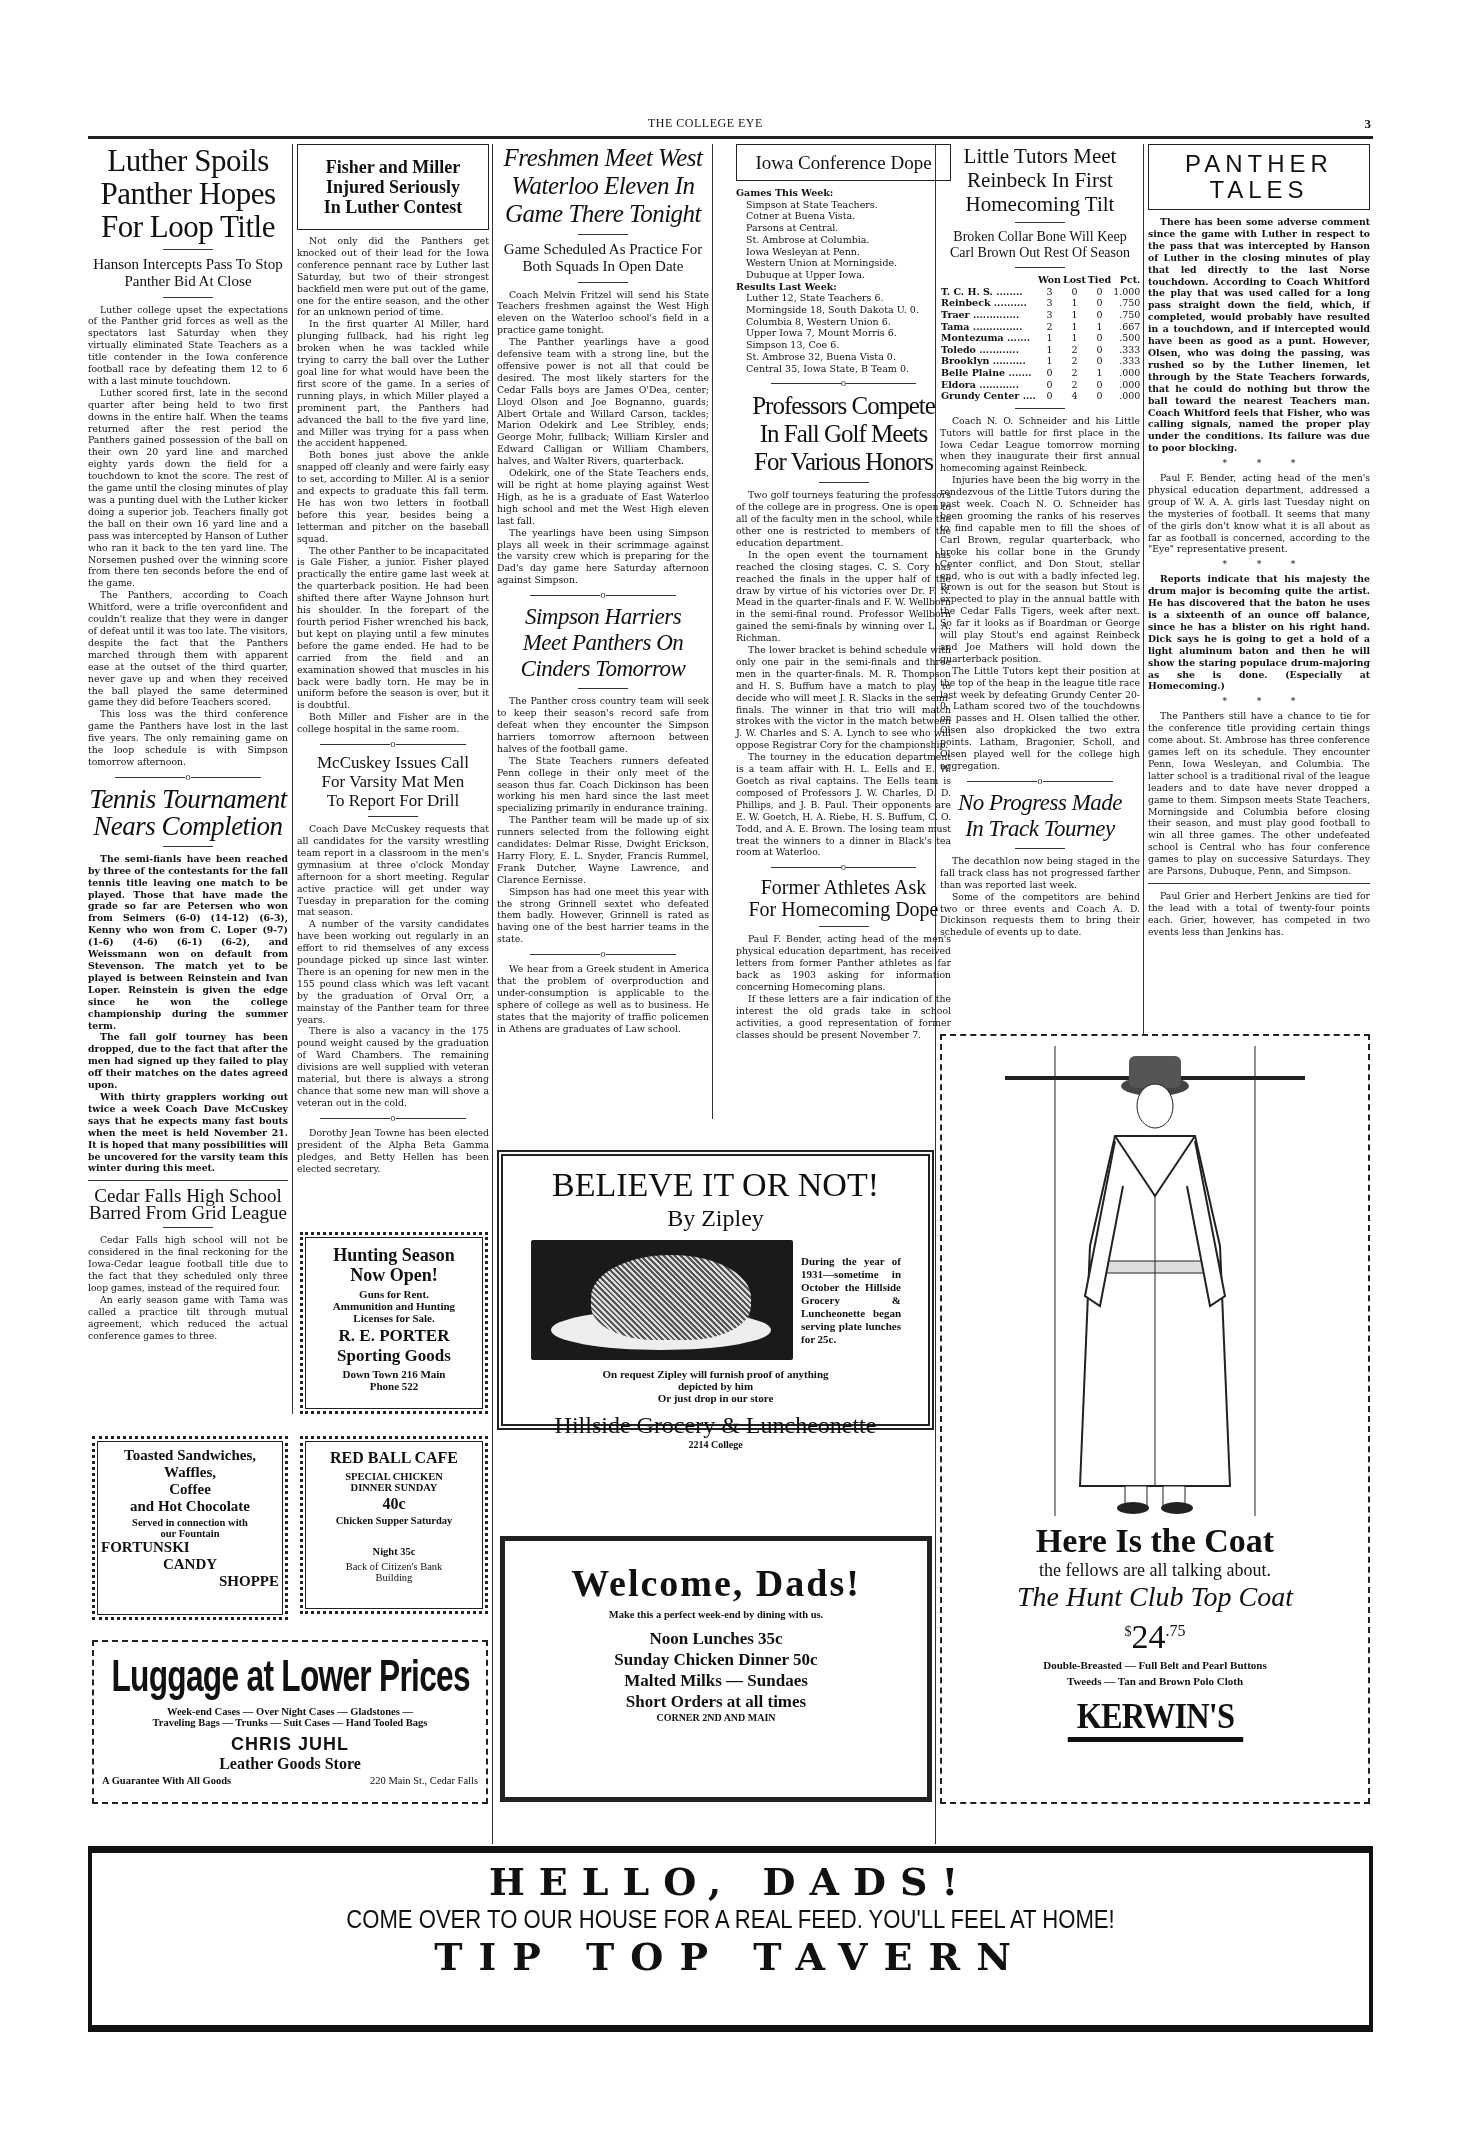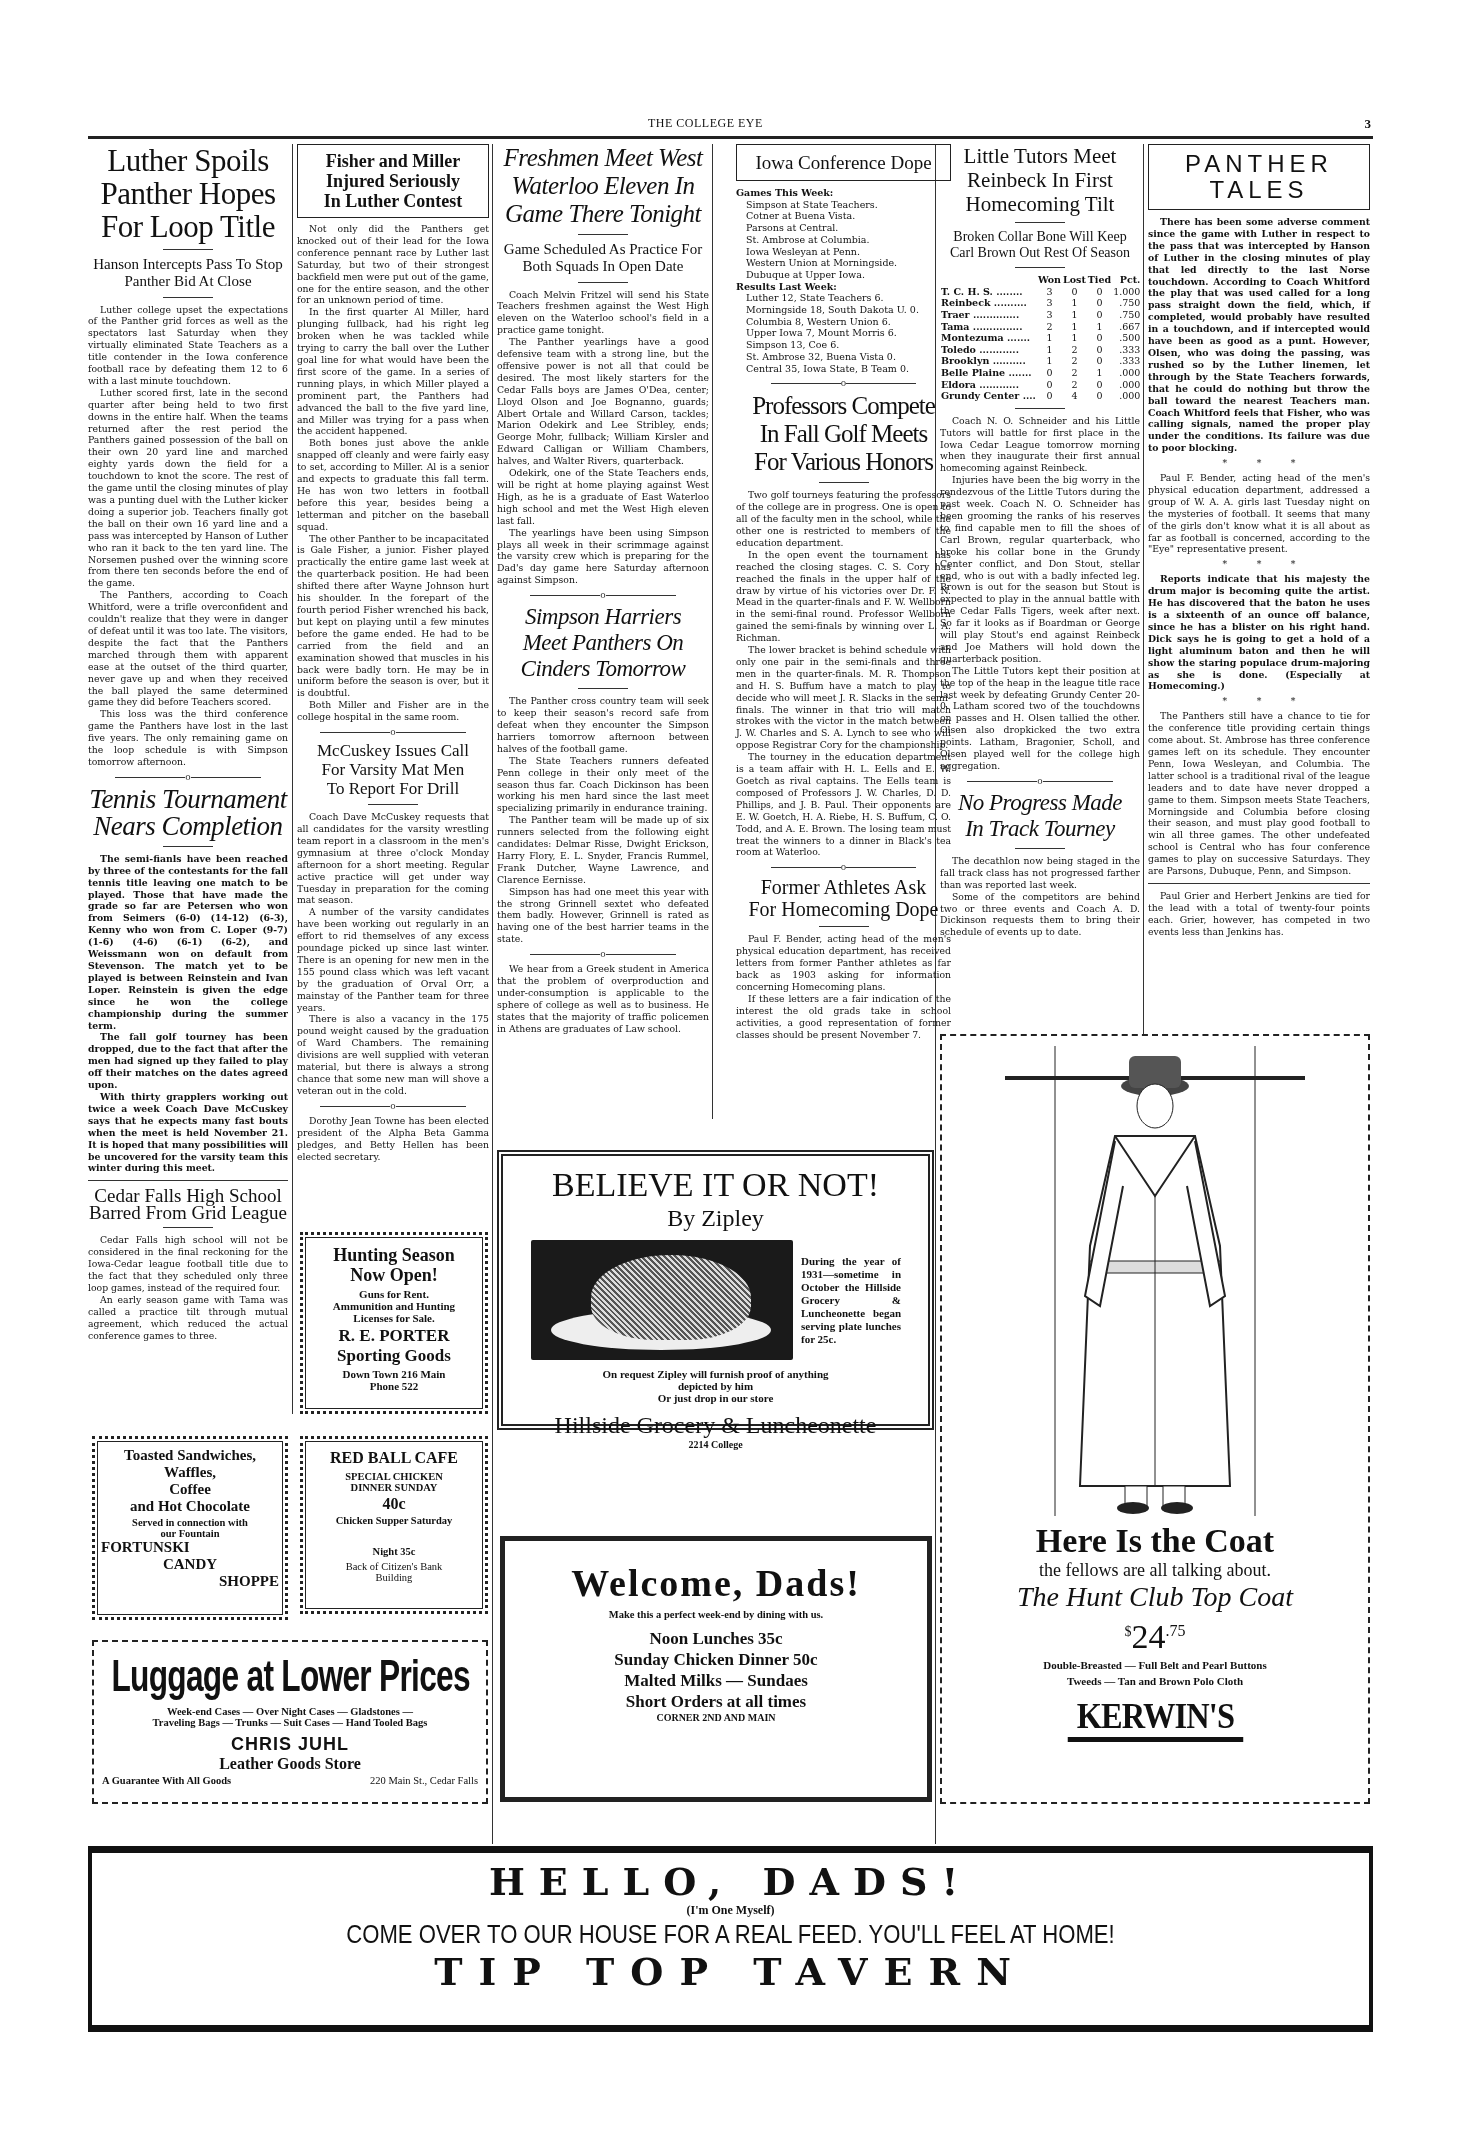--- a/index.html
+++ b/index.html
@@ -15,21 +15,21 @@
   .hl { font-family: "Liberation Serif", serif; text-align: center; line-height: 1.0; }
   .hl-big { font-size: 30px; font-weight: normal; letter-spacing: -0.5px; }
   .hl-it { font-style: italic; font-size: 27px; letter-spacing: -0.5px; }
   .sub { font-family: "Liberation Serif", serif; text-align: center; font-size: 15px; line-height: 1.15; margin-top: 6px; }
   .dash { width: 50px; height: 1px; background: #333; margin: 6px auto; }
   .o-sep { text-align: center; font-size: 9px; line-height: 10px; margin: 4px 0; color:#333; }
   .o-sep span { display:inline-block; width:70px; border-top:1px solid #333; vertical-align:middle; }
   .body { font-size: 9.3px; line-height: 11.9px; text-align: justify; font-family: "DejaVu Serif", serif; }
   .body p { text-indent: 12px; }
   .bold-body { font-weight: bold; }
-  .boxhead { border: 1.5px solid #222; padding: 6px 4px; }
+  .boxhead { border: 1.5px solid #222; padding: 12px 4px; }
   .adbox { position: absolute; border: 2px dashed #222; text-align: center; font-family: "Liberation Serif", serif; }
   .scallop { border: 3px dotted #222; outline: 1px solid #222; outline-offset: -6px; }
   .greek { border: 6px double #222; }
   .lt-table { width: 100%; font-size: 9.5px; border-collapse: collapse; font-family: "DejaVu Serif", serif; }
   .lt-table td, .lt-table th { padding: 0 1px; line-height: 11.6px; }
   .lt-table th { text-align: right; font-weight: bold; }
   .lt-table td.num { text-align: center; }
   .lt-table td.pct { text-align: right; }
   .lt-table td.team { font-weight: bold; white-space: nowrap; }
   .dope { font-size: 9.5px; line-height: 11.7px; }
@@ -432,16 +432,15 @@
   <div style="font-size:34px;line-height:36px;">
     <sup style="font-size:14px;">$</sup><span>24</span><sup style="font-size:16px;">.75</sup>
   </div>
   <div style="font-size:11px;font-weight:bold;margin-top:4px;">Double-Breasted — Full Belt and Pearl Buttons</div>
   <div style="font-size:11px;font-weight:bold;margin-top:4px;">Tweeds — Tan and Brown Polo Cloth</div>
   <div style="font-family:'Liberation Serif',serif;font-size:36px;font-weight:900;letter-spacing:-1px;margin-top:8px;transform:scaleX(0.9);border-bottom:5px solid #111;display:inline-block;padding:0 10px;">KERWIN'S</div>
 </div>
 
 <div class="abs" style="left:88px;top:1846px;width:1285px;height:186px;border:4px solid #111;border-top-width:7px;border-bottom-width:7px;text-align:center;font-family:'Liberation Serif',serif;padding-top:8px;">
   <div style="font-family:'DejaVu Serif',serif;font-size:38px;font-weight:900;letter-spacing:14px;line-height:42px;">HELLO, DADS!</div>
-  <div style="font-size:12px;font-weight:bold;">(I'm One Myself)</div>
   <div style="font-family:'Liberation Sans',sans-serif;font-size:26px;line-height:32px;transform:scaleX(0.85);white-space:nowrap;">COME OVER TO OUR HOUSE FOR A REAL FEED. YOU'LL FEEL AT HOME!</div>
   <div style="font-family:'DejaVu Serif',serif;font-size:38px;font-weight:900;letter-spacing:16px;line-height:44px;">TIP TOP TAVERN</div>
 </div>
 
 </body></html>

